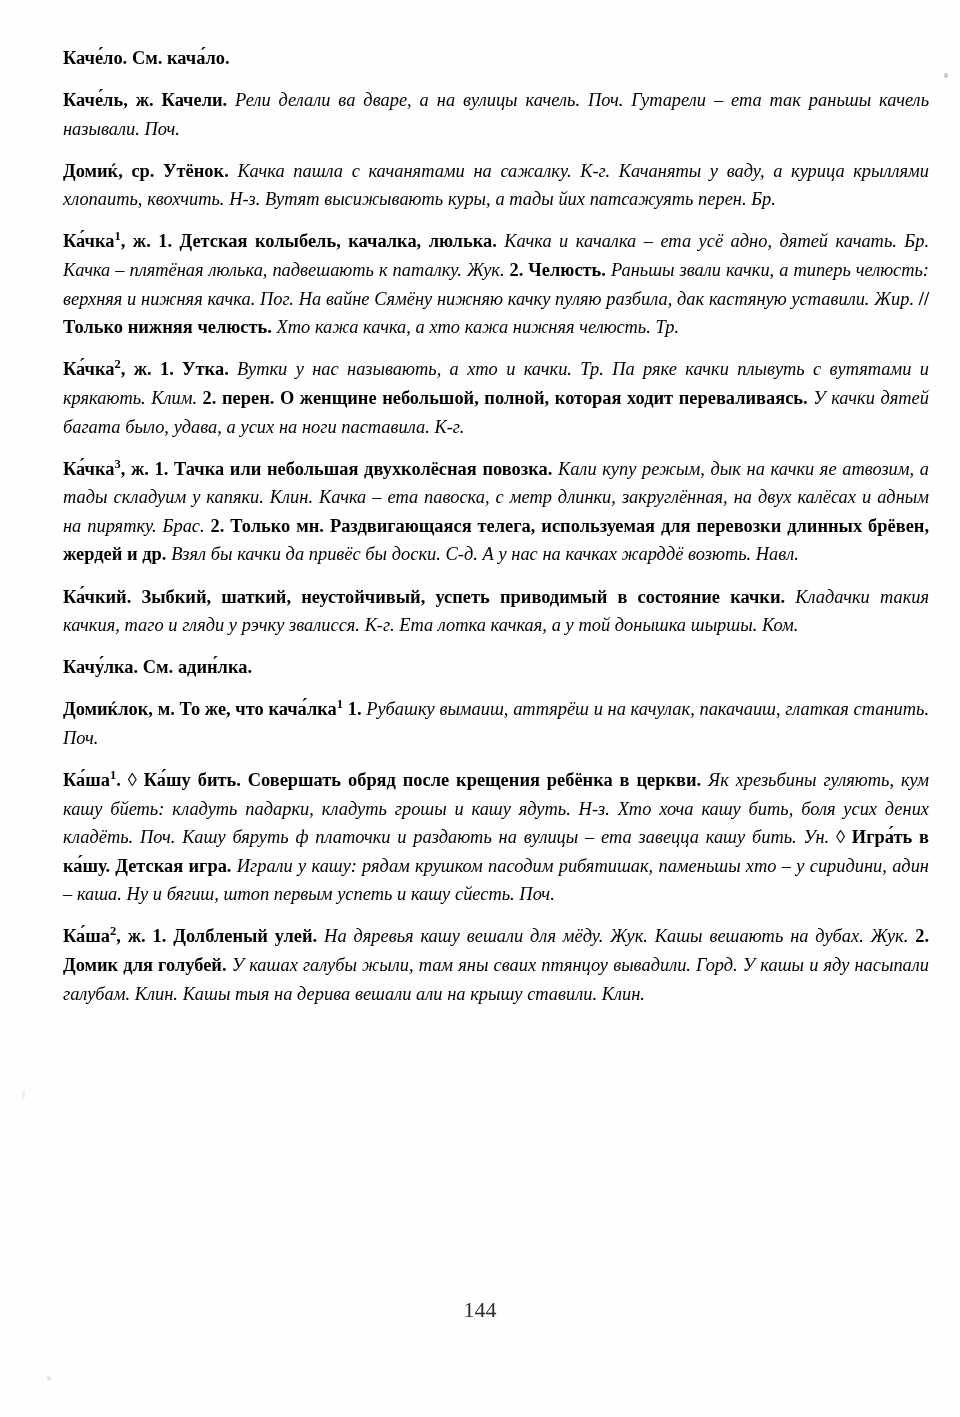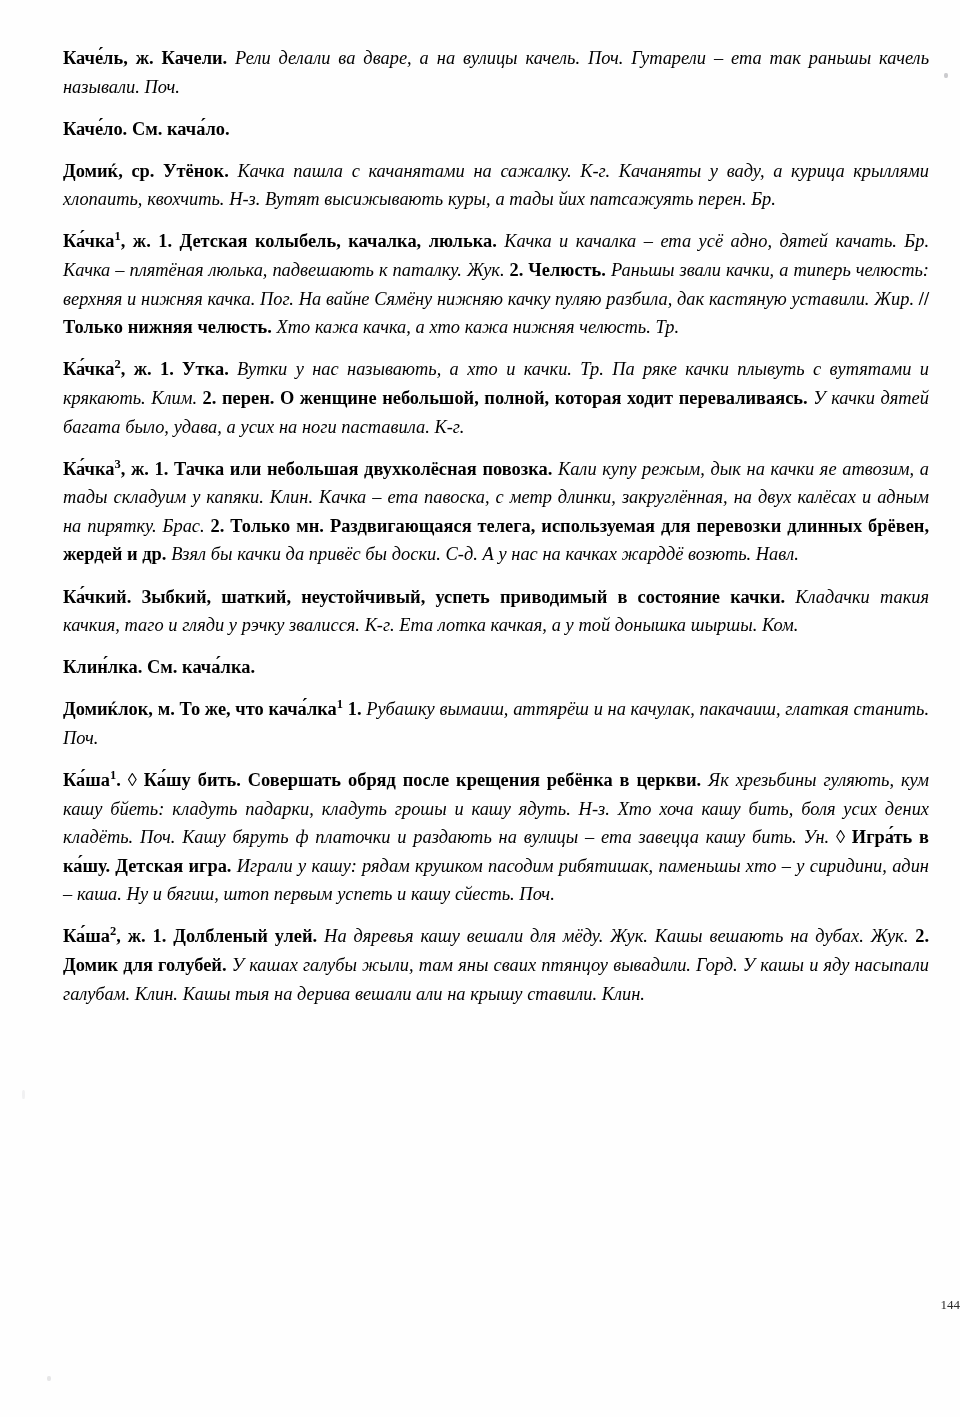--- a/index.html
+++ b/index.html
@@ -49,49 +49,49 @@
     font-size: 0.68em;
     vertical-align: super;
     font-weight: bold;
     line-height: 0;
   }
   #page-number {
     position: absolute;
     left: 0;
     top: 1297px;
     width: 960px;
-    text-align: right;
-    font-size: 13px;
+    text-align: center;
+    font-size: 22px;
     font-family: "Liberation Serif", "DejaVu Serif", serif;
     color: #2b2b2b;
   }
   .speck {
     position: absolute;
     background: #b9b9bd;
     border-radius: 40%;
     opacity: 0.75;
   }
   #speck-right { left: 944px; top: 73px; width: 4px; height: 5px; }
   #speck-bottom-left { left: 47px; top: 1376px; width: 4px; height: 5px; opacity: 0.35; }
   #speck-mid-left { left: 22px; top: 1090px; width: 3px; height: 9px; opacity: 0.18; }
 </style>
 </head>
 <body>
 
 <div id="page">
 
   <div id="page-body">
+      <p class="entry"><span class="hw">Каче́ло. См. кача́ло.</span></p>
       <p class="entry"><span class="hw">Каче́ль, ж. Качели.</span><span class="ex"> Рели делали ва дваре, а на вулицы качель. Поч. Гутарели – ета так раньшы качель называли. Поч.</span></p>
-      <p class="entry"><span class="hw">Каче́ло. См. кача́ло.</span></p>
       <p class="entry"><span class="hw">Домиќ, ср. Утёнок.</span><span class="ex"> Качка пашла с качанятами на сажалку. К-г. Качаняты у ваду, а курица крыллями хлопаить, квохчить. Н-з. Вутят высижывають куры, а тады йих патсажуять перен. Бр.</span></p>
       <p class="entry"><span class="hw">Ка́чка</span><span class="sup">1</span><span class="hw">, ж. 1. Детская колыбель, качалка, люлька.</span><span class="ex"> Качка и качалка – ета усё адно, дятей качать. Бр. Качка – плятёная люлька, падвешають к паталку. Жук. </span><span class="hw">2. Челюсть.</span><span class="ex"> Раньшы звали качки, а типерь челюсть: верхняя и нижняя качка. Пог. На вайне Сямёну нижняю качку пуляю разбила, дак кастяную уставили. Жир. </span><span class="hw">// Только нижняя челюсть.</span><span class="ex"> Хто кажа качка, а хто кажа нижняя челюсть. Тр.</span></p>
       <p class="entry"><span class="hw">Ка́чка</span><span class="sup">2</span><span class="hw">, ж. 1. Утка.</span><span class="ex"> Вутки у нас называють, а хто и качки. Тр. Па ряке качки плывуть с вутятами и крякають. Клим. </span><span class="hw">2. перен.  О женщине небольшой, полной, которая ходит переваливаясь.</span><span class="ex"> У качки дятей багата было, удава, а усих на ноги паставила. К-г.</span></p>
       <p class="entry"><span class="hw">Ка́чка</span><span class="sup">3</span><span class="hw">, ж. 1. Тачка или небольшая двухколёсная повозка.</span><span class="ex"> Кали купу режым, дык на качки яе атвозим, а тады складуим у капяки. Клин. Качка – ета павоска, с метр длинки, закруглённая, на двух калёсах и адным на пирятку. Брас. </span><span class="hw">2. Только мн. Раздвигающаяся телега, используемая для перевозки длинных брёвен, жердей и др.</span><span class="ex"> Взял бы качки да привёс бы доски. С-д. А у нас на качках жарддё возють. Навл.</span></p>
       <p class="entry"><span class="hw">Ка́чкий. Зыбкий, шаткий, неустойчивый,  успеть приводимый  в состояние качки.</span><span class="ex"> Кладачки такия качкия, таго и гляди у рэчку звалисся. К-г. Ета лотка качкая, а у той донышка шыршы. Ком.</span></p>
-      <p class="entry"><span class="hw">Клин́лка. См. кача́лка.</span></p>
+      <p class="entry"><span class="hw">Качу́лка. См. адин́лка.</span></p>
       <p class="entry"><span class="hw">Домиќлок, м. То же, что кача́лка</span><span class="sup">1</span><span class="hw"> 1.</span><span class="ex"> Рубашку вымаиш, аттярёш и на качулак, пакачаиш, глаткая станить. Поч.</span></p>
       <p class="entry"><span class="hw">Ка́ша</span><span class="sup">1</span><span class="hw">. ◊ Ка́шу бить. Совершать обряд после крещения ребёнка в церкви.</span><span class="ex"> Як хрезьбины гуляють, кум кашу бйеть: кладуть падарки, кладуть грошы и кашу ядуть. Н-з. Хто хоча кашу бить, боля усих дених кладёть. Поч. Кашу бяруть ф платочки и раздають на вулицы – ета завецца кашу бить. Ун. </span><span class="hw">◊ Игра́ть в ка́шу. Детская игра.</span><span class="ex"> Играли у кашу: рядам крушком пасодим рибятишак, паменьшы хто – у сиридини, адин – каша. Ну и бягиш, штоп первым успеть и кашу сйесть. Поч.</span></p>
       <p class="entry"><span class="hw">Ка́ша</span><span class="sup">2</span><span class="hw">, ж. 1. Долбленый улей.</span><span class="ex"> На дяревья кашу вешали для мёду. Жук. Кашы вешають на дубах. Жук. </span><span class="hw">2. Домик для голубей.</span><span class="ex"> У кашах галубы жыли,  там яны сваих птянцоу вывадили. Горд. У кашы и яду насыпали галубам. Клин. Кашы тыя на дерива вешали али на крышу ставили. Клин.</span></p>
     </div>
 
   <div id="page-number">144</div>
 
   <div class="speck" id="speck-right"></div>
   <div class="speck" id="speck-bottom-left"></div>
   <div class="speck" id="speck-mid-left"></div>

